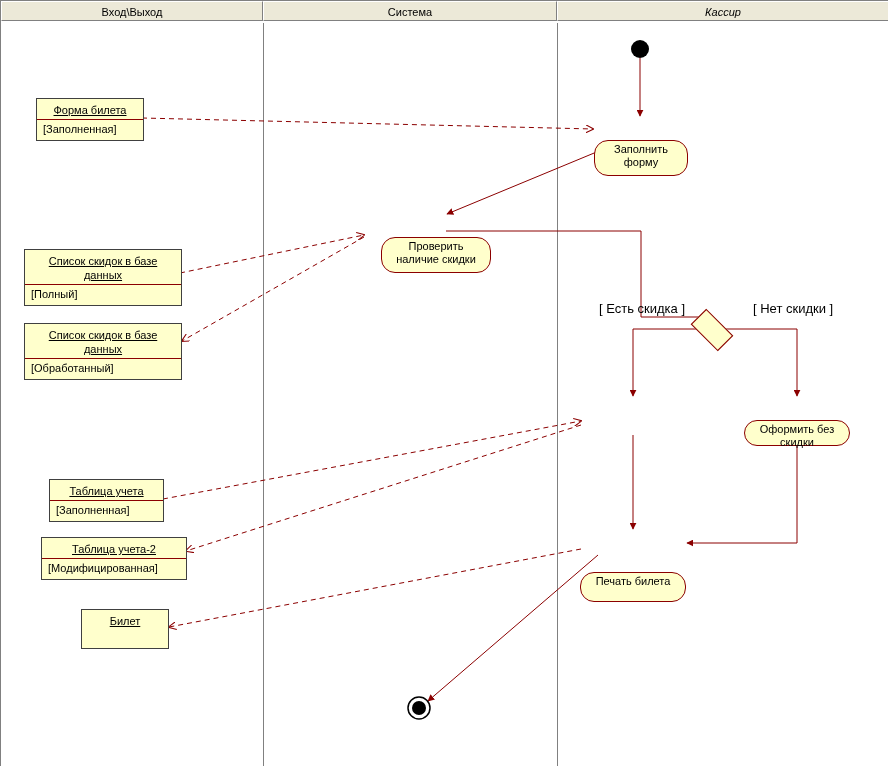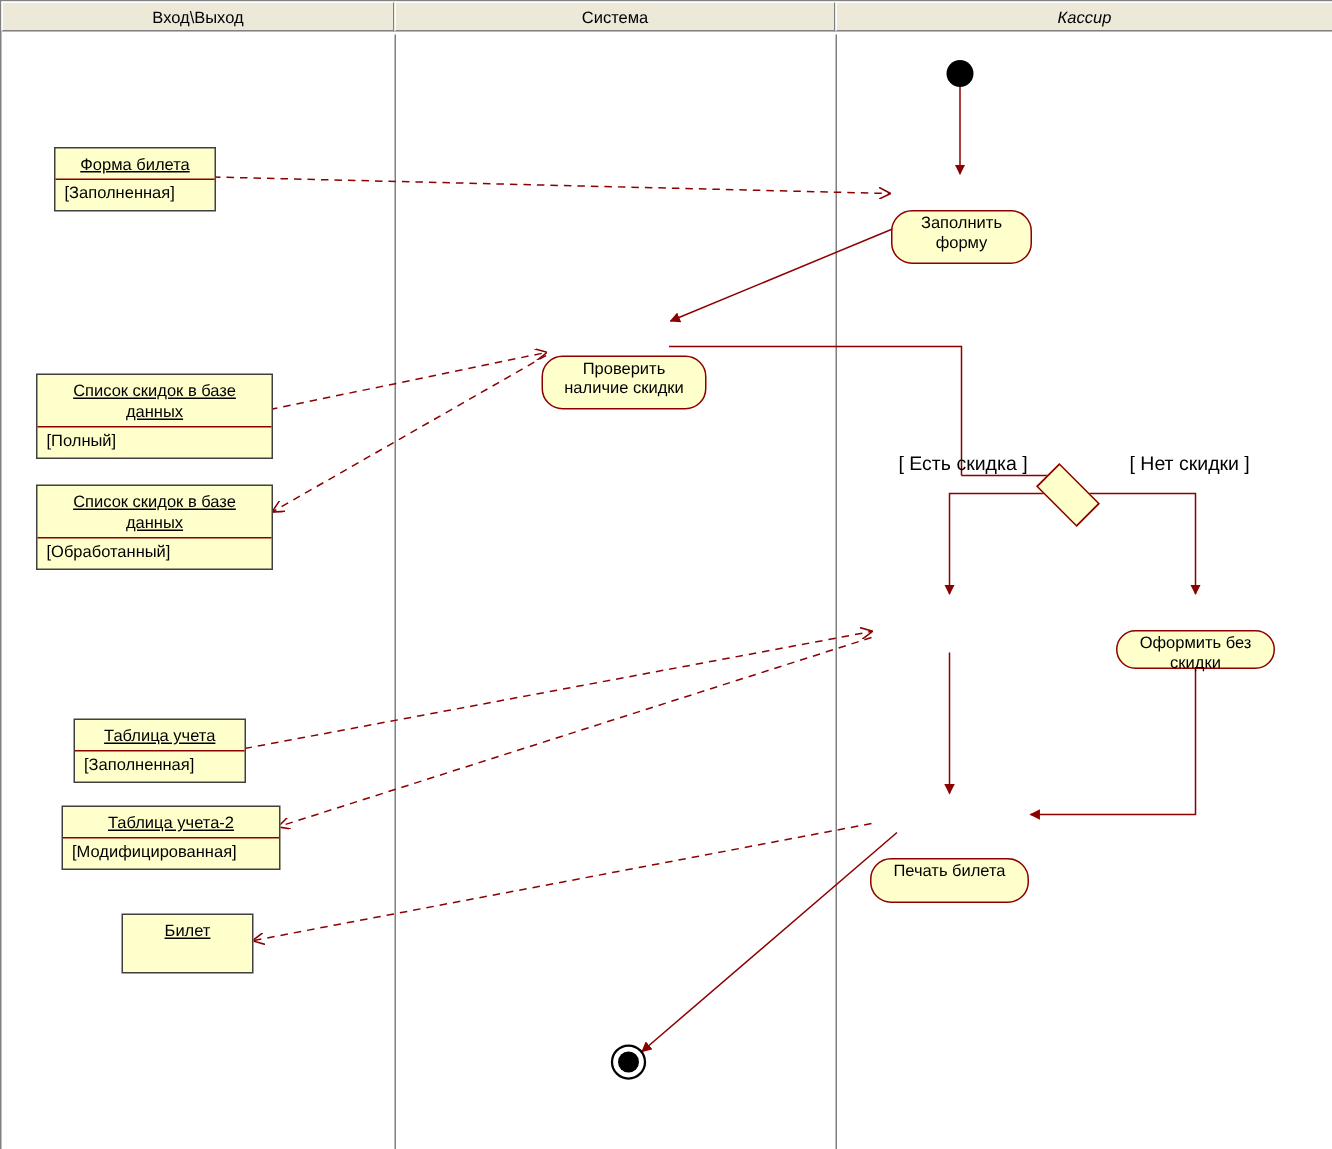--- a/index.html
+++ b/index.html
@@ -186,21 +186,21 @@
   </div>
 
   <div class="obj-node" style="left:80px; top:608px; width:88px; height:40px;">
     <span class="obj-title">Билет</span>
   </div>
 
   <div class="activity" style="left:593px; top:115px; width:94px; height:36px;">
     <span>Заполнить форму</span>
   </div>
 
-  <div class="activity" style="left:360px; top:212px; width:110px; height:36px;">
+  <div class="activity" style="left:380px; top:212px; width:110px; height:36px;">
     <span>Проверить наличие скидки</span>
   </div>
 
 
   <div class="activity" style="left:743px; top:395px; width:106px; height:26px;">
     <span>Оформить без скидки</span>
   </div>
 
   <div class="activity" style="left:579px; top:547px; width:106px; height:30px;">
     <span>Печать билета</span>

